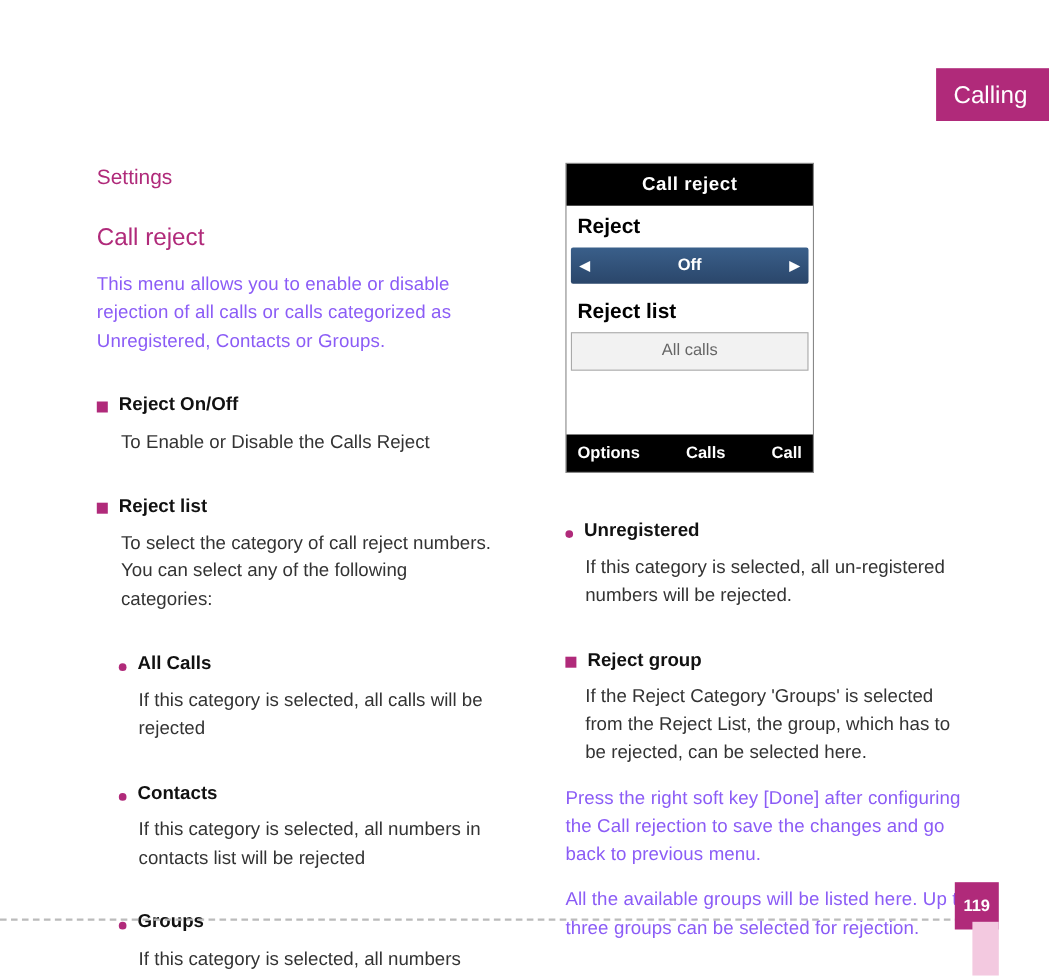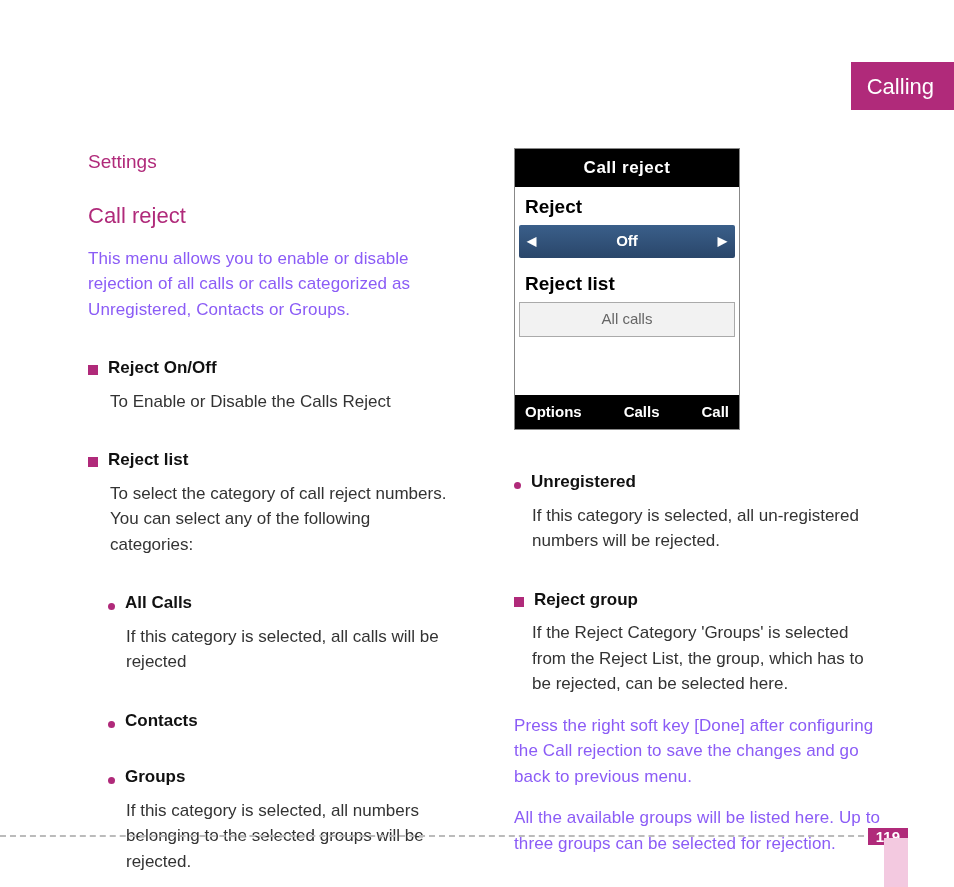--- a/index.html
+++ b/index.html
@@ -111,21 +111,21 @@
 
   
   .page-num-box {
     position: absolute;
     right: 46px;
     bottom: 42px;
     background: #b02a7a;
     color: #fff;
     font-weight: 700;
     font-size: 15px;
-    padding: 0 8px;
+    padding: 13px 8px;
   }
   .footer-strip {
     position: absolute;
     right: 46px;
     bottom: 0;
     width: 24px;
     top: 838px;
     background: #f3c9e0;
   }
   .dashed-line {
@@ -172,20 +172,21 @@
             <span class="dot-bullet"></span>
             <span class="item-title">All Calls</span>
           </div>
           <div class="item-desc">If this category is selected, all calls will be rejected</div>
         </div>
         <div class="item">
           <div class="item-head">
             <span class="dot-bullet"></span>
             <span class="item-title">Contacts</span>
           </div>
+          <div class="item-desc">If this category is selected, all numbers in contacts list will be rejected</div>
         </div>
         <div class="item">
           <div class="item-head">
             <span class="dot-bullet"></span>
             <span class="item-title">Groups</span>
           </div>
           <div class="item-desc">If this category is selected, all numbers belonging to the selected groups will be rejected.</div>
         </div>
       </div>
     </div>

